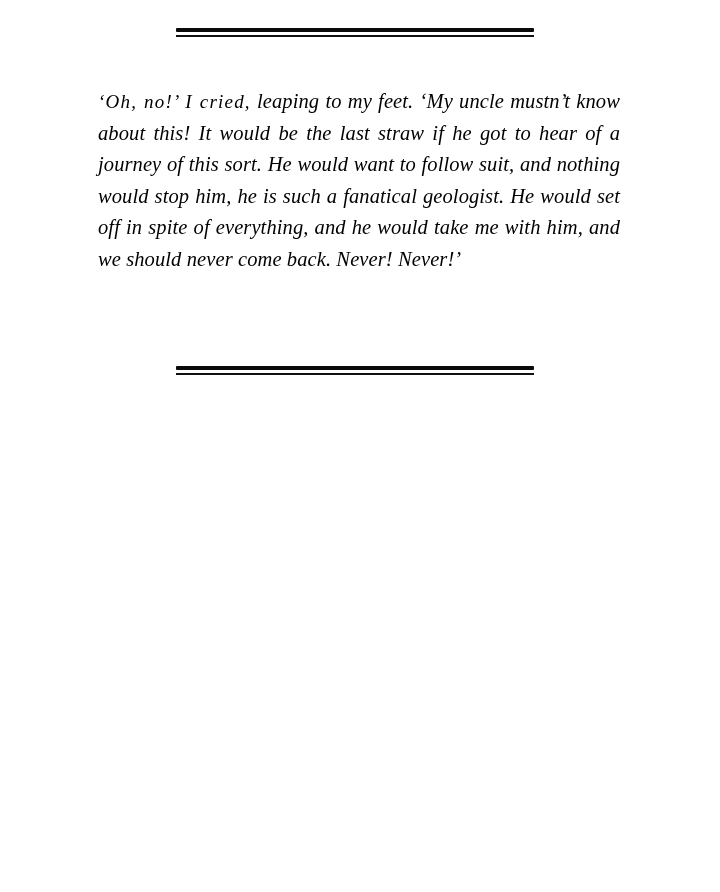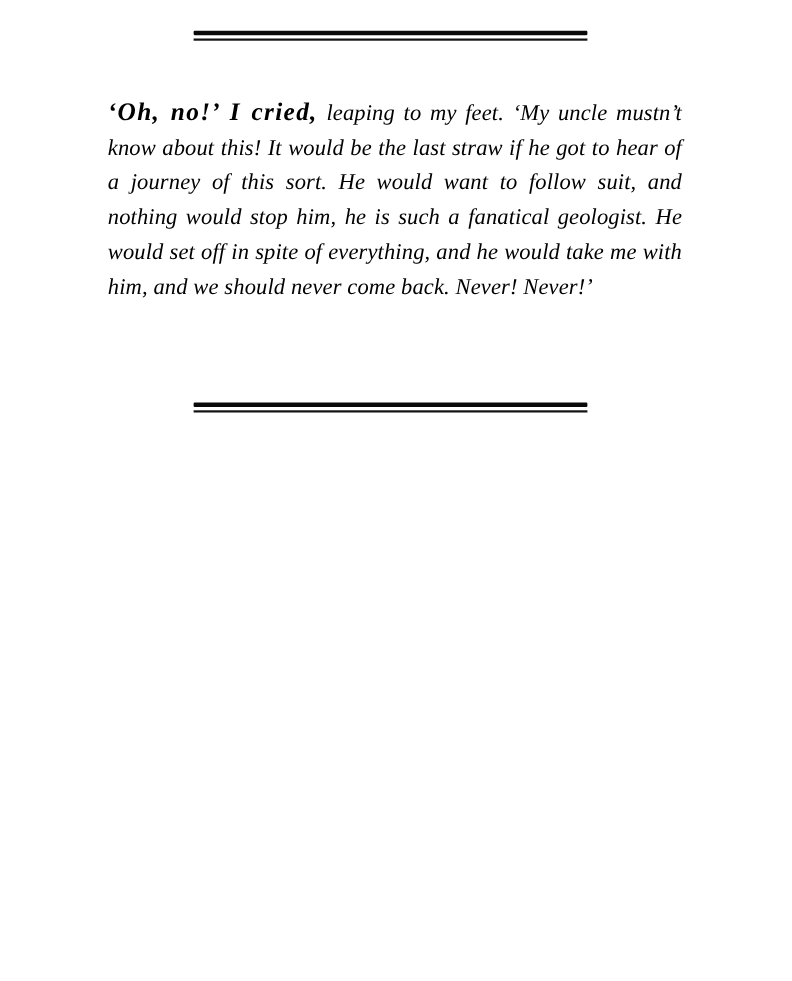--- a/index.html
+++ b/index.html
@@ -62,23 +62,22 @@
     font-style: italic;
     font-size: 20.5px;
     line-height: 31.5px;
     text-align: justify;
     text-justify: inter-word;
     letter-spacing: 0.1px;
     color: #000000;
   }
   
   .para .lead {
-    font-size: 23px;
+    font-size: 19px;
     letter-spacing: 0.4px;
-    font-weight: bold;
   }
   .para .lead-spaced {
     
     letter-spacing: 1.2px;
   }
   .textblock .para {
     hyphens: none;
   }
 </style>
 </head>

